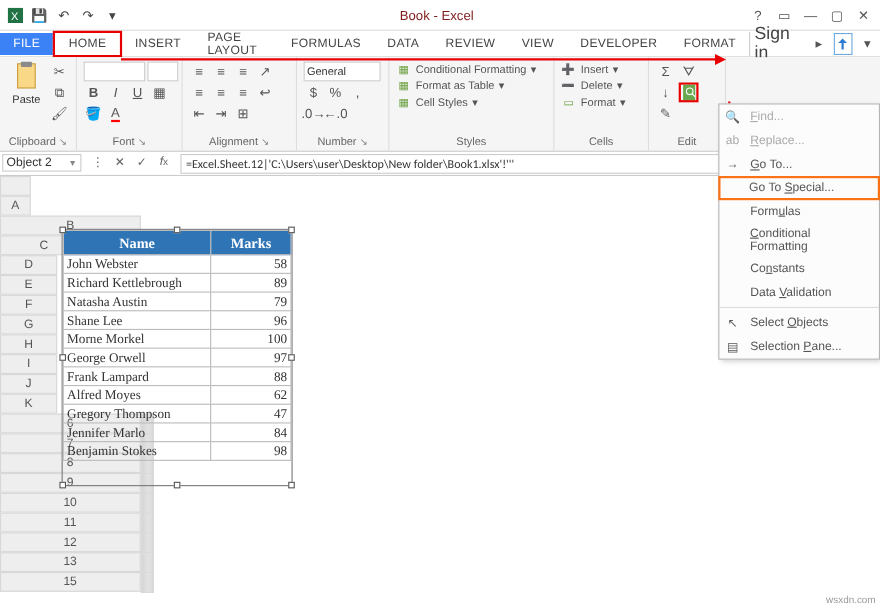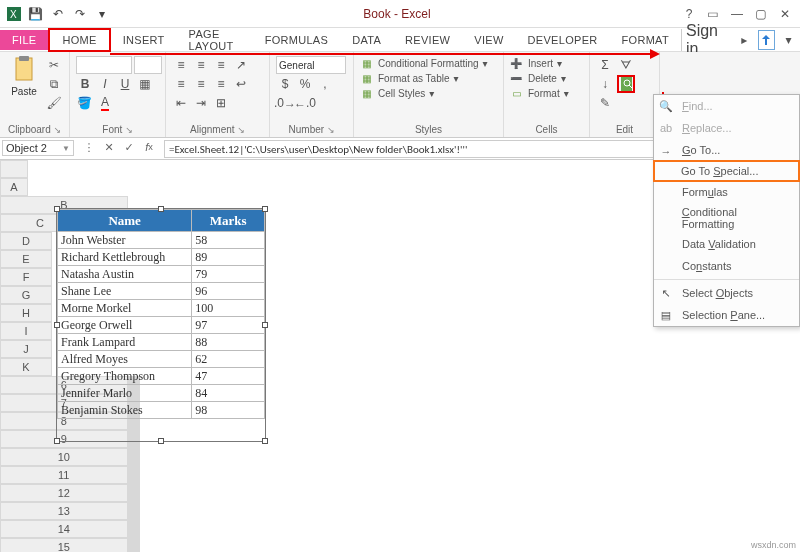--- a/index.html
+++ b/index.html
@@ -9,21 +9,21 @@
 .titlebar { height: 28px; background: #fff; display: flex; align-items: center; border-bottom: 1px solid #ddd; }
 .qat { display: flex; align-items: center; gap: 2px; padding: 0 4px; }
 .qat-item { width: 20px; height: 20px; display: flex; align-items: center; justify-content: center; color: #444; }
 .title-center { flex: 1; text-align: center; font-size: 12px; color: #7f1d1d; }
 .win-controls { display: flex; align-items: center; gap: 2px; padding-right: 4px; }
 .win-btn { width: 22px; height: 22px; display:flex; align-items:center; justify-content:center; color:#555; }
 
 
 .tabs { height: 24px; display: flex; align-items: center; border-bottom: 1px solid #ddd; }
 .tab { padding: 4px 12px; font-size: 11px; color: #444; text-transform: uppercase; letter-spacing: .3px; }
-.tab.file { background: #ec4899; color: #fff; }
+.tab.file { background: #3b82f6; color: #fff; }
 .tab.active { border: 2px solid #e80000; }
 .right-tabs { margin-left: auto; display:flex; align-items:center; gap:6px; padding-right:4px;}
 .signin { font-size: 16px; color:#444; padding: 0 4px; border-left:1px solid #ccc; height:22px; display:flex; align-items:center;}
 .share-btn { width:20px; height:20px; border:1px solid #6ea8dc; display:flex; align-items:center; justify-content:center;}
 
 
 .ribbon { height: 86px; background: #f5f5f5; display: flex; border-bottom: 1px solid #ccc; position:relative;}
 .group { border-right: 1px solid #ddd; padding: 4px 6px 2px; display:flex; flex-direction:column; }
 .group-body { flex:1; display:flex; align-items:flex-start; gap:3px; }
 .group-label { font-size: 10px; color: #666; text-align: center; padding-top:2px;}
@@ -63,21 +63,21 @@
 .obj-frame .handle{ position:absolute; width:6px; height:6px; background:#fff; border:1px solid #555;}
 .obj-frame .h-tl{top:-3px;left:-3px} .obj-frame .h-tr{top:-3px;right:-3px}
 .obj-frame .h-bl{bottom:-3px;left:-3px} .obj-frame .h-br{bottom:-3px;right:-3px}
 .obj-frame .h-t{top:-3px;left:50%;margin-left:-3px} .obj-frame .h-b{bottom:-3px;left:50%;margin-left:-3px}
 .obj-frame .h-l{top:50%;left:-3px;margin-top:-3px} .obj-frame .h-r{top:50%;right:-3px;margin-top:-3px}
 
 
 .datatbl { border-collapse:collapse; }
 .datatbl th{ background:#2f75b5; color:#fff; font-weight:bold; font-family: 'Times New Roman', serif; font-size:13px; height:22px; border:1px solid #bbb;}
 .datatbl td{ border:1px solid #bbb; font-family:'Times New Roman', serif; font-size:12px; height:17px; padding:0 3px;}
-.datatbl td.num{ text-align:left; width:78px;}
+.datatbl td.num{ text-align:right; width:78px;}
 .datatbl td.nm{ width:144px;}
 
 
 .menu { position:absolute; right: 0px; top: 94px; width: 147px; background:#fcfcfc; border:1px solid #b5b5b5; box-shadow: 2px 2px 5px rgba(0,0,0,.2); z-index:50; }
 .menu-item{ display:flex; align-items:center; gap:8px; padding:3px 8px 3px 4px; font-size:11px; color:#555;}
 .menu-item.dis{ color:#aaa;}
 .menu-item .micon{ width:16px; height:16px; display:flex; align-items:center; justify-content:center; font-size:11px;}
 .menu-sep{ height:1px; background:#ddd; margin:2px 0;}
 .menu-item.hl{ border:2px solid #f97316; margin:-1px; padding:1px 6px 1px 2px;}
 .menu-item u{ text-decoration:underline;}
@@ -412,34 +412,20 @@
           <td></td>
           <td></td>
           <td></td>
           <td></td>
           <td></td>
           <td></td>
           <td></td>
           <td></td>
         </tr>
         <tr>
-          <td class="rowhdr">14</td>
-          <td></td>
-          <td></td>
-          <td></td>
-          <td></td>
-          <td></td>
-          <td></td>
-          <td></td>
-          <td></td>
-          <td></td>
-          <td></td>
-          <td></td>
-        </tr>
-        <tr>
           <td class="rowhdr">15</td>
           <td></td>
           <td></td>
           <td></td>
           <td></td>
           <td></td>
           <td></td>
           <td></td>
           <td></td>
           <td></td>
@@ -535,25 +521,25 @@
   <div class="menu-item">
       <span class="micon"></span>
       <span>Form<u>u</u>las</span>
     </div>
   <div class="menu-item">
       <span class="micon"></span>
       <span><u>C</u>onditional Formatting</span>
     </div>
   <div class="menu-item">
       <span class="micon"></span>
+      <span>Co<u>n</u>stants</span>
+    </div>
+  <div class="menu-item">
+      <span class="micon"></span>
       <span>Data <u>V</u>alidation</span>
-    </div>
-  <div class="menu-item">
-      <span class="micon"></span>
-      <span>Co<u>n</u>stants</span>
     </div>
   <div class="menu-sep"></div>
   <div class="menu-item">
       <span class="micon">↖</span>
       <span>Select <u>O</u>bjects</span>
     </div>
   <div class="menu-item">
       <span class="micon">▤</span>
       <span>Selection <u>P</u>ane...</span>
     </div>

